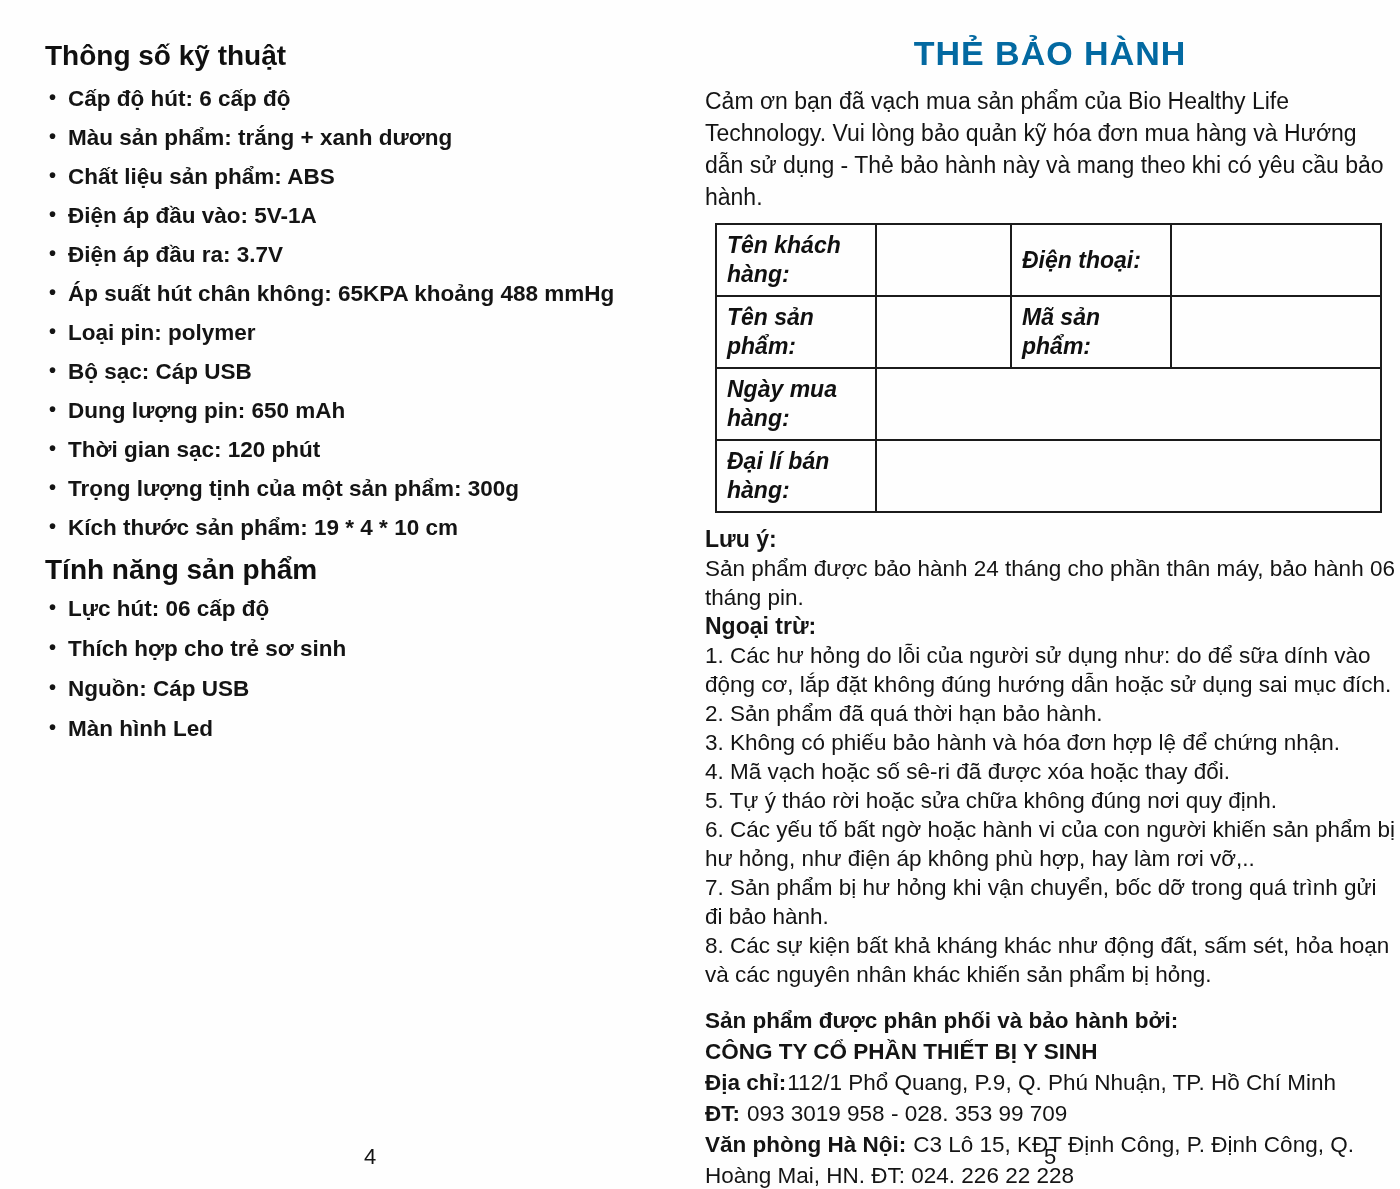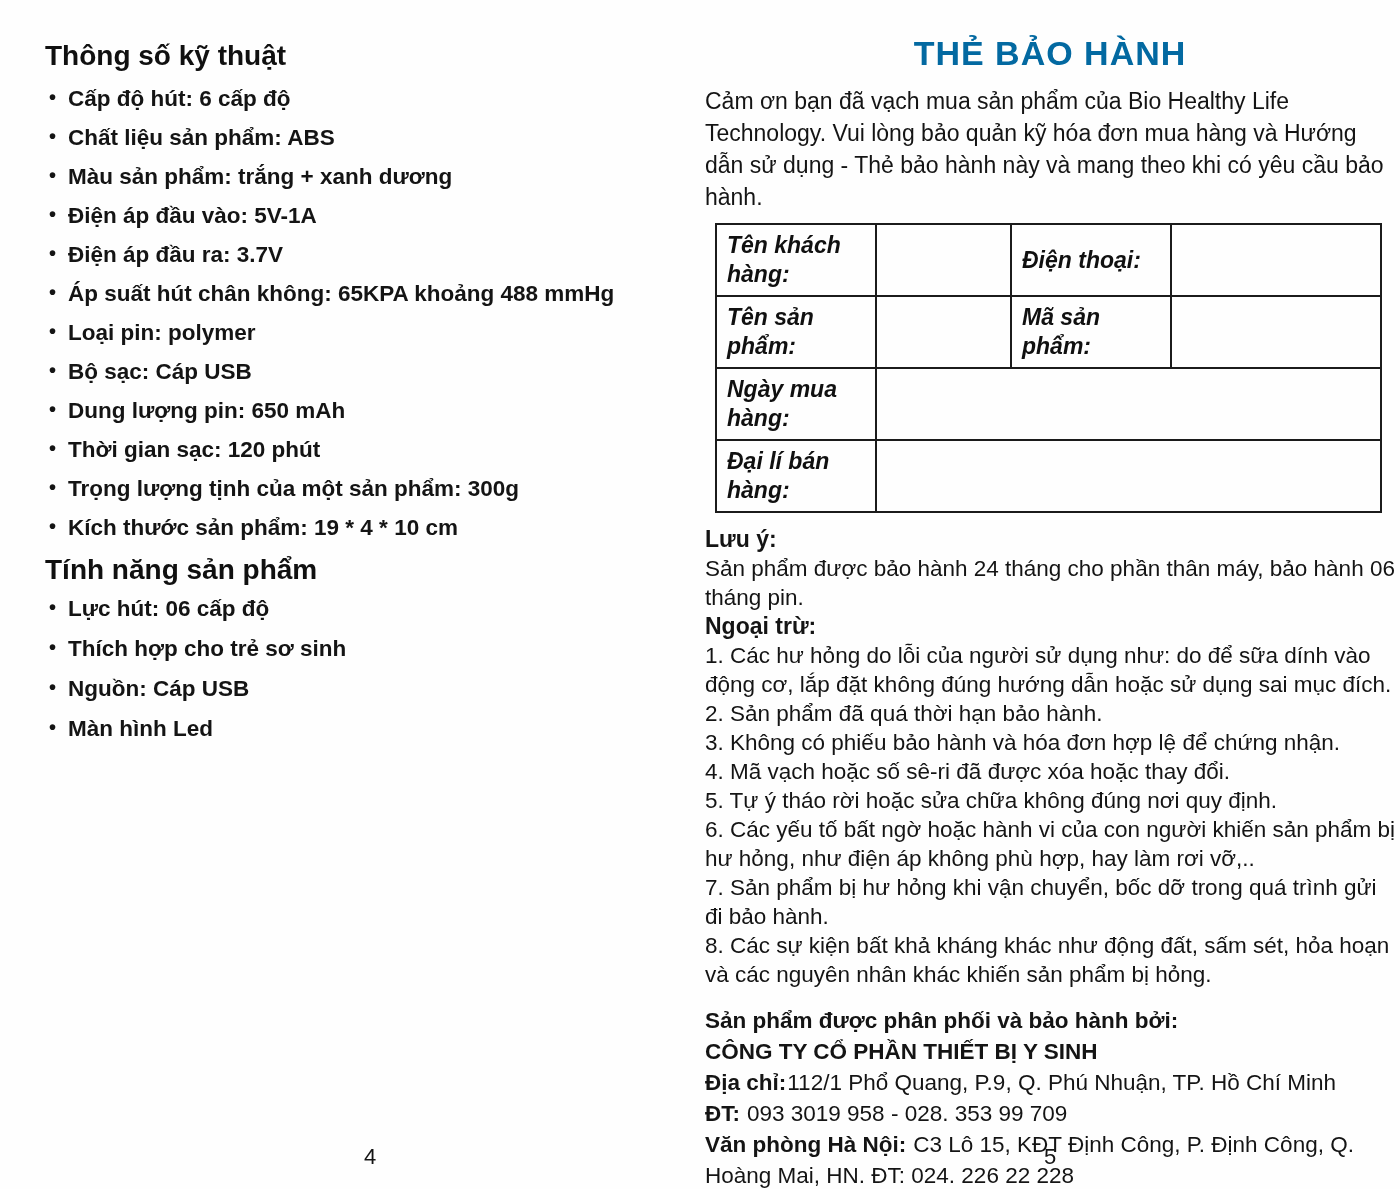--- a/index.html
+++ b/index.html
@@ -68,22 +68,22 @@
 </style>
 </head>
 <body>
 
 <div class="page page-left">
 
   <h2 class="h-major first">Thông số kỹ thuật</h2>
 
   <ul class="bullets specs">
     <li>Cấp độ hút: 6 cấp độ</li>
+    <li>Màu sản phẩm: trắng + xanh dương</li>
     <li>Chất liệu sản phẩm: ABS</li>
-    <li>Màu sản phẩm: trắng + xanh dương</li>
     <li>Điện áp đầu vào: 5V-1A</li>
     <li>Điện áp đầu ra: 3.7V</li>
     <li>Áp suất hút chân không: 65KPA khoảng 488 mmHg</li>
     <li>Loại pin: polymer</li>
     <li>Bộ sạc: Cáp USB</li>
     <li>Dung lượng pin: 650 mAh</li>
     <li>Thời gian sạc: 120 phút</li>
     <li>Trọng lượng tịnh của một sản phẩm: 300g</li>
     <li>Kích thước sản phẩm: 19 * 4 * 10 cm</li>
   </ul>

